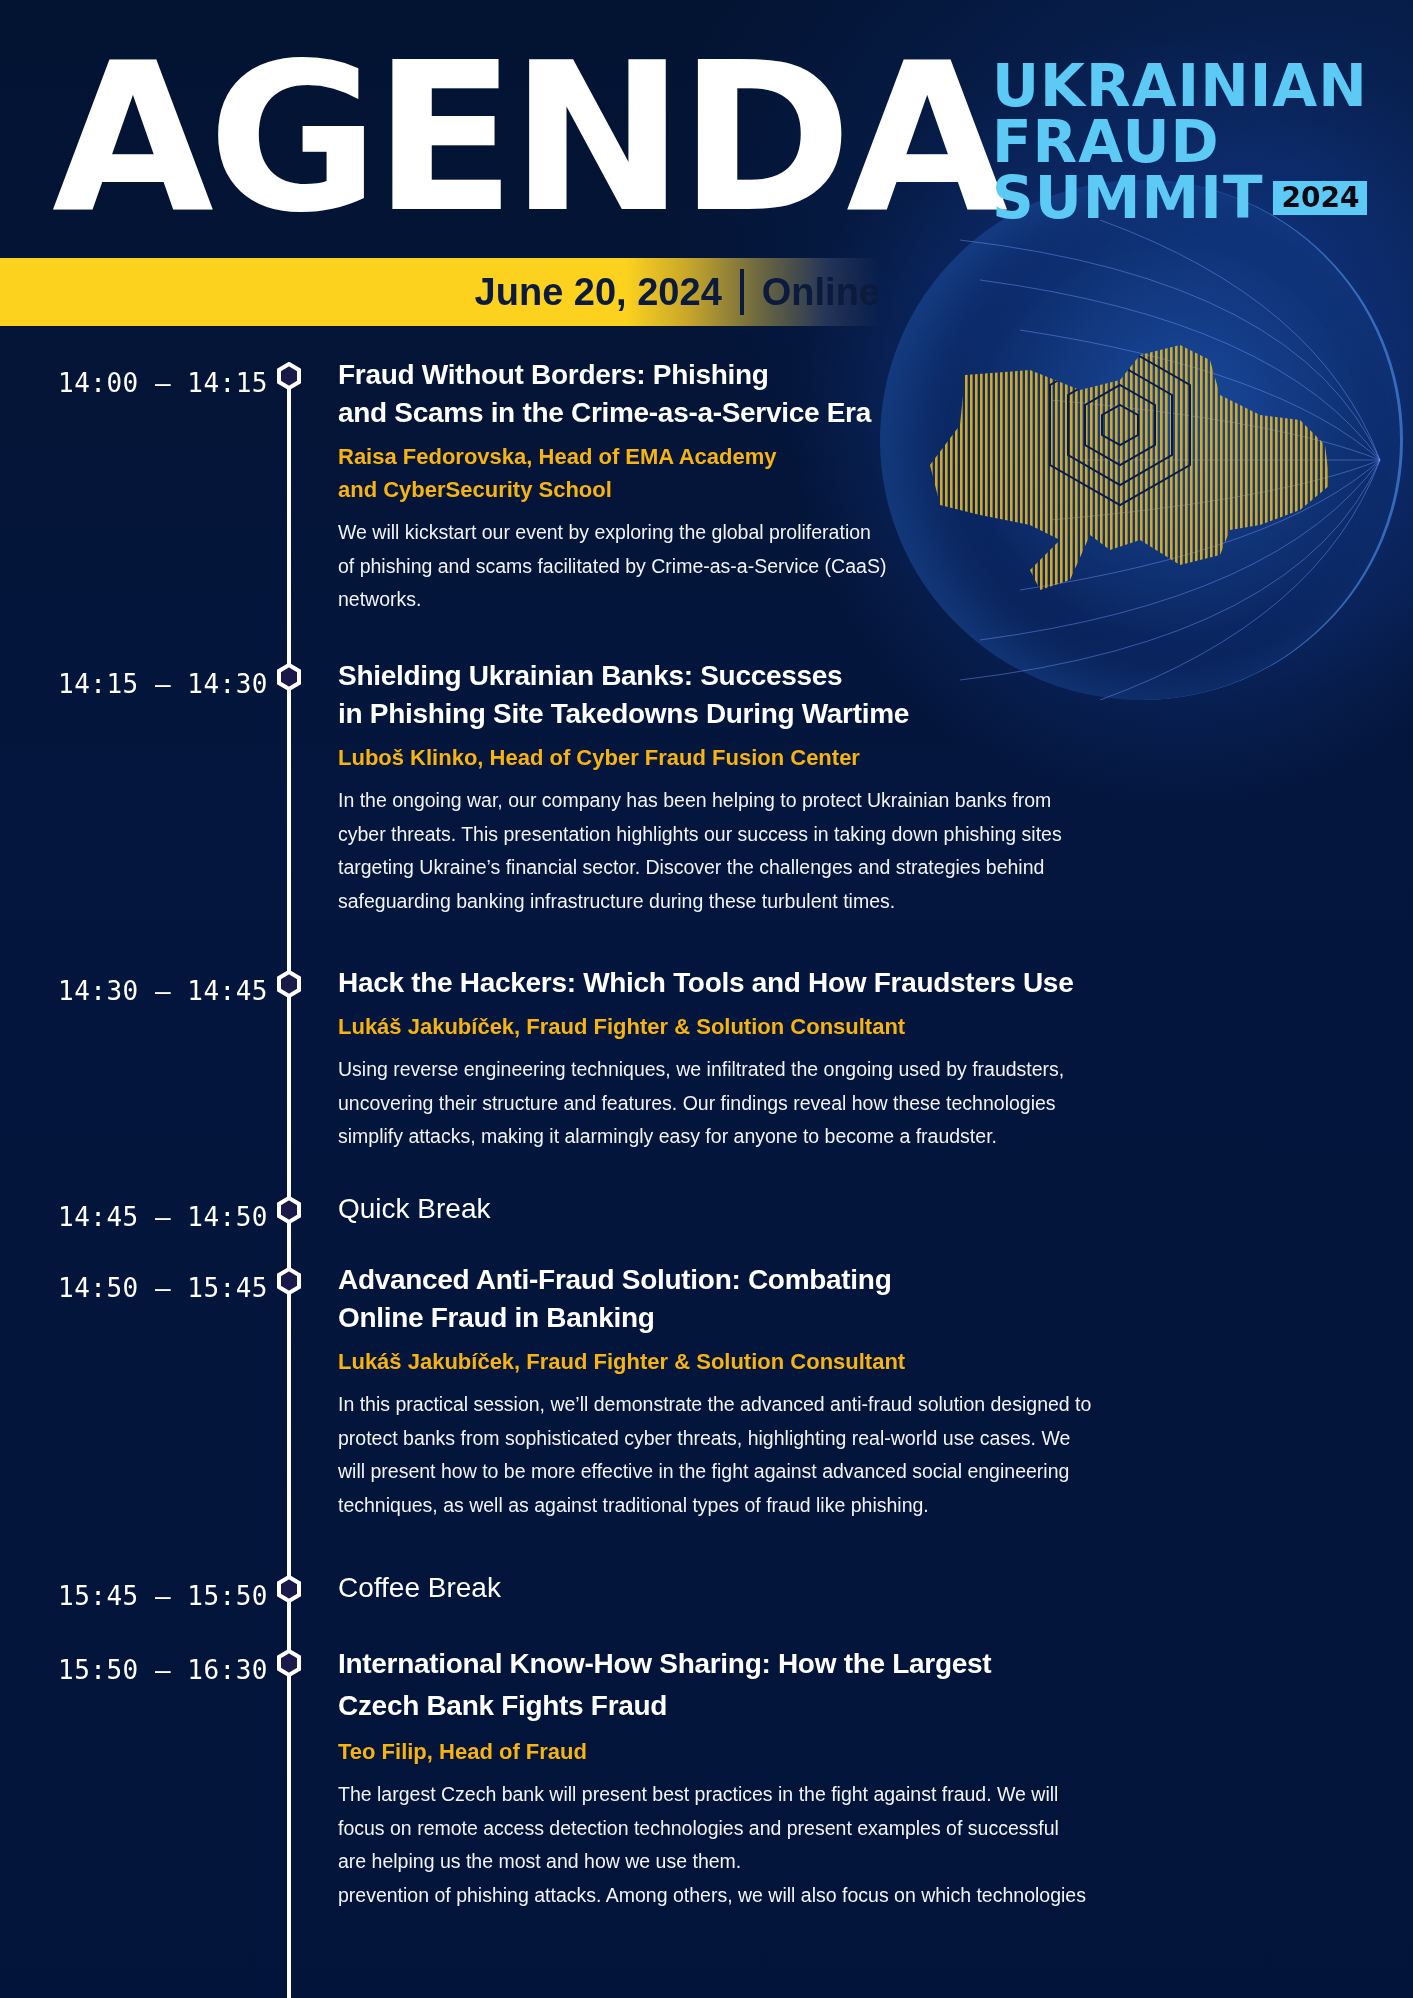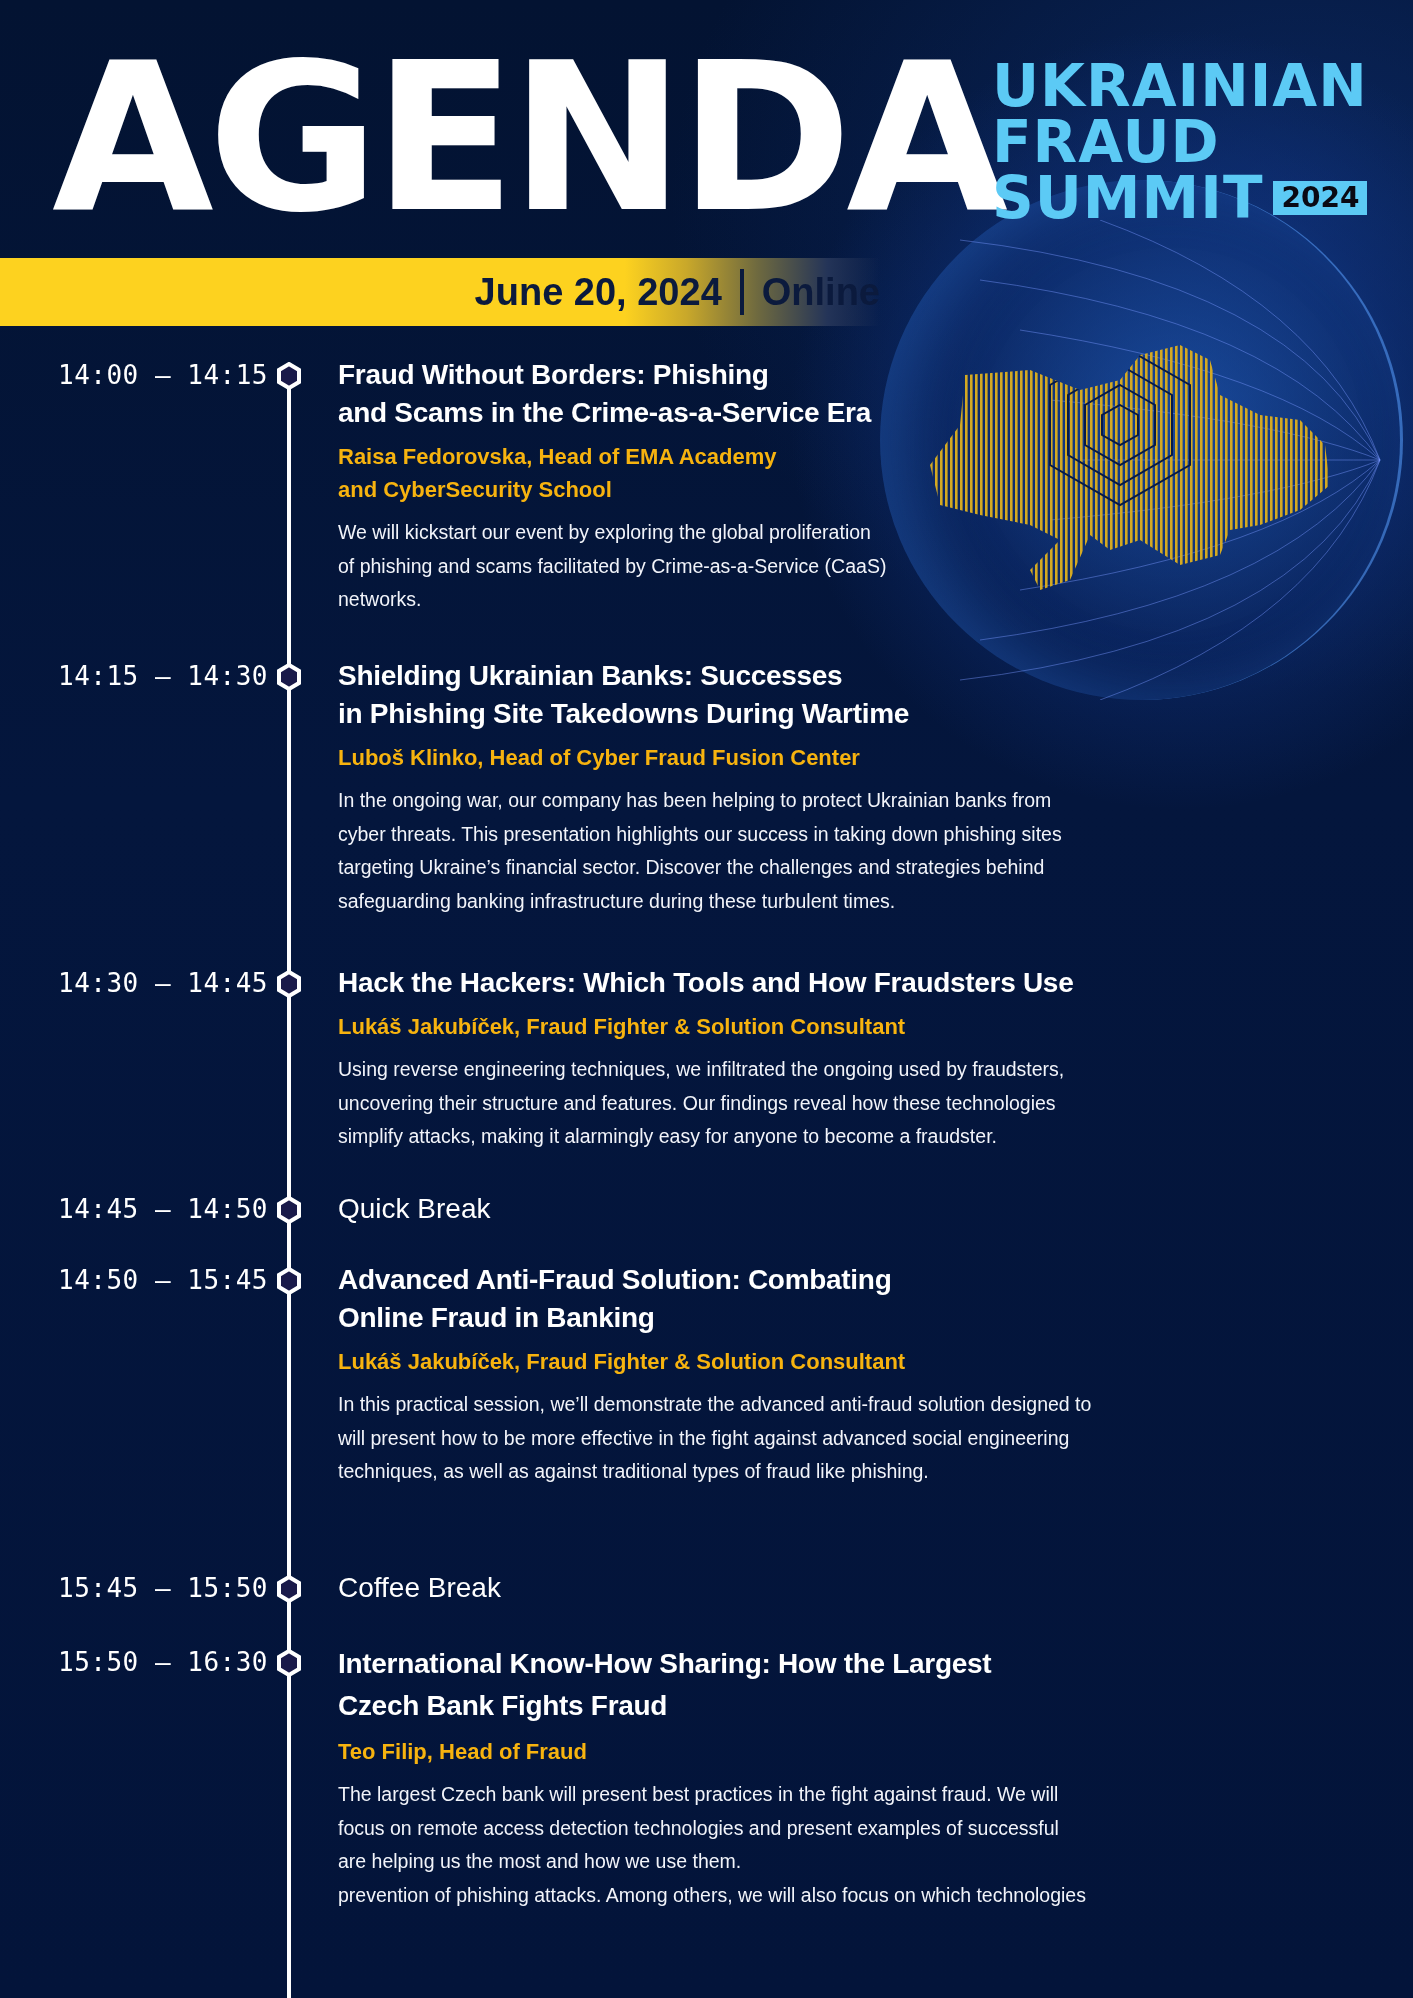--- a/index.html
+++ b/index.html
@@ -51,21 +51,21 @@
     margin-left: 56px; font-size: 38px; font-weight: bold; color: #0b1a3d;
     display: flex; align-items: center; gap: 18px;
   }
   .date-bar .sep { width: 4px; height: 46px; background: #0b1a3d; }
   .timeline {
     position: absolute; left: 287px; top: 372px; width: 4px; bottom: 0;
     background: #ffffff;
   }
   .item { position: absolute; left: 0; width: 1413px; }
   .time {
-    position: absolute; left: 58px; top: 0;
+    position: absolute; left: 58px; top: 8px;
     font-family: "DejaVu Sans Mono", monospace; font-size: 26px; color: #ffffff;
     letter-spacing: 0.5px; white-space: nowrap;
   }
   .node {
     position: absolute; left: 276px; top: 2px; width: 26px; height: 28px;
   }
   .content { position: absolute; left: 338px; top: -4px; width: 800px; }
   .session-title {
     font-weight: bold; font-size: 28px; line-height: 38px; color: #ffffff;
     letter-spacing: -0.3px;
@@ -216,20 +216,21 @@
       <polygon points="13,2 23,8 23,20 13,26 3,20 3,8" fill="#1a1a4a" stroke="#fff" stroke-width="4"></polygon>
     </svg>
   <div class="content">
     <div class="session-title">
       <div>Advanced Anti-Fraud Solution: Combating</div>
       <div>Online Fraud in Banking</div>
     </div>
     <div class="speaker">Lukáš Jakubíček, Fraud Fighter &amp; Solution Consultant</div>
     <div class="desc">
       <div>In this practical session, we’ll demonstrate the advanced anti-fraud solution designed to</div>
+      <div>protect banks from sophisticated cyber threats, highlighting real-world use cases. We</div>
       <div>will present how to be more effective in the fight against advanced social engineering</div>
       <div>techniques, as well as against traditional types of fraud like phishing.</div>
     </div>
   </div>
 </div>
 
 <div class="item" style="top:1573px">
   <div class="time">15:45 – 15:50</div>
   <svg class="node" viewBox="0 0 26 28">
       <polygon points="13,2 23,8 23,20 13,26 3,20 3,8" fill="#1a1a4a" stroke="#fff" stroke-width="4"></polygon>

